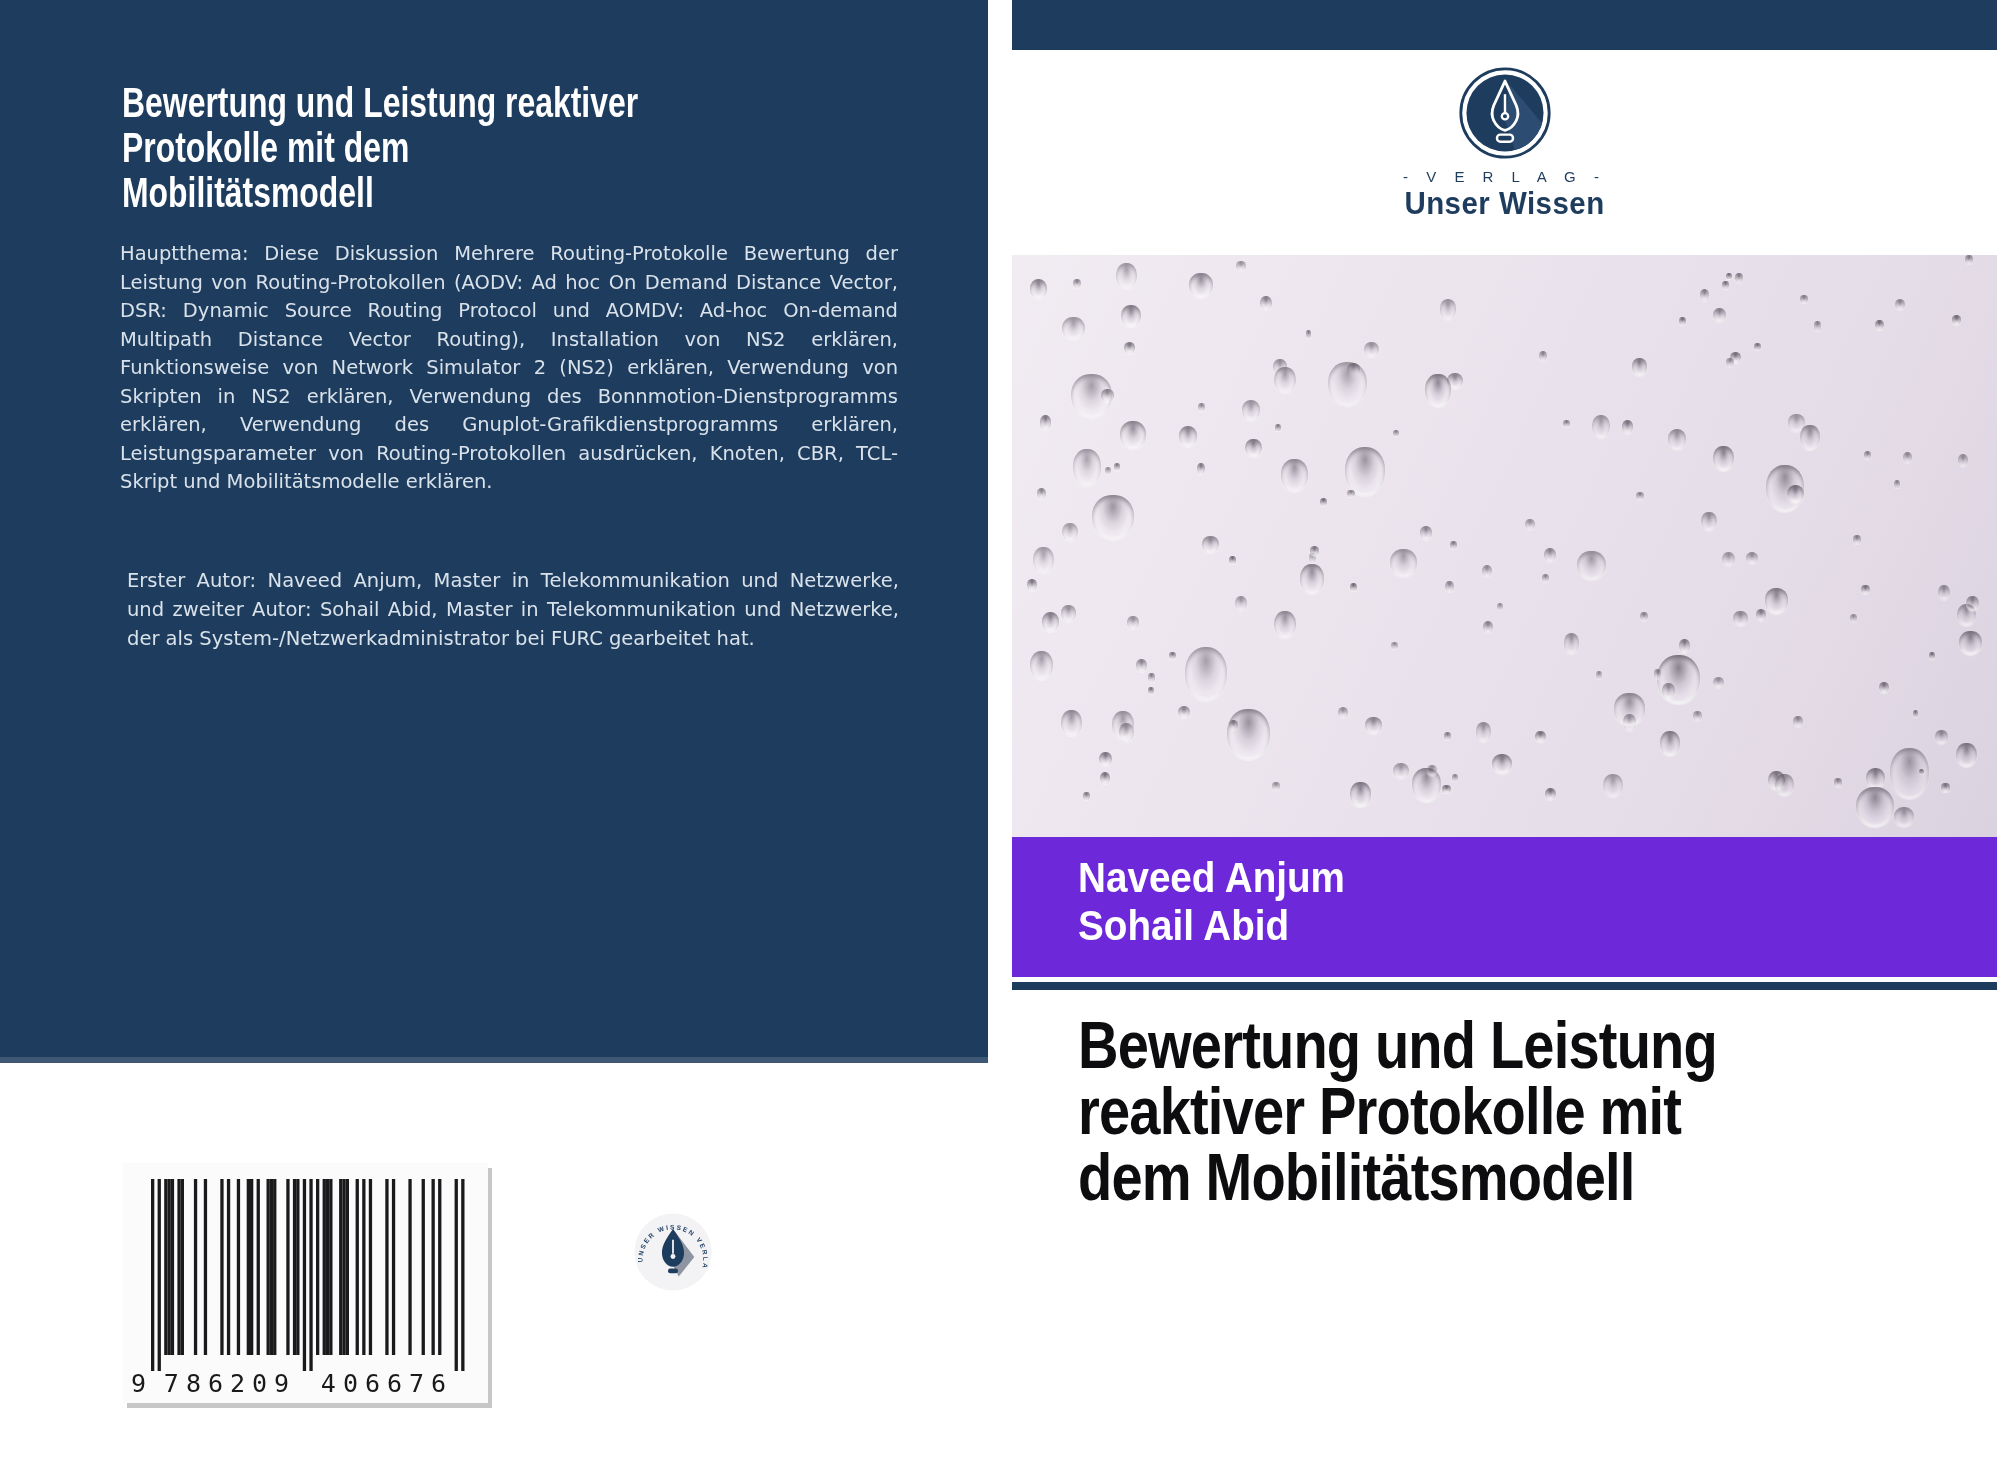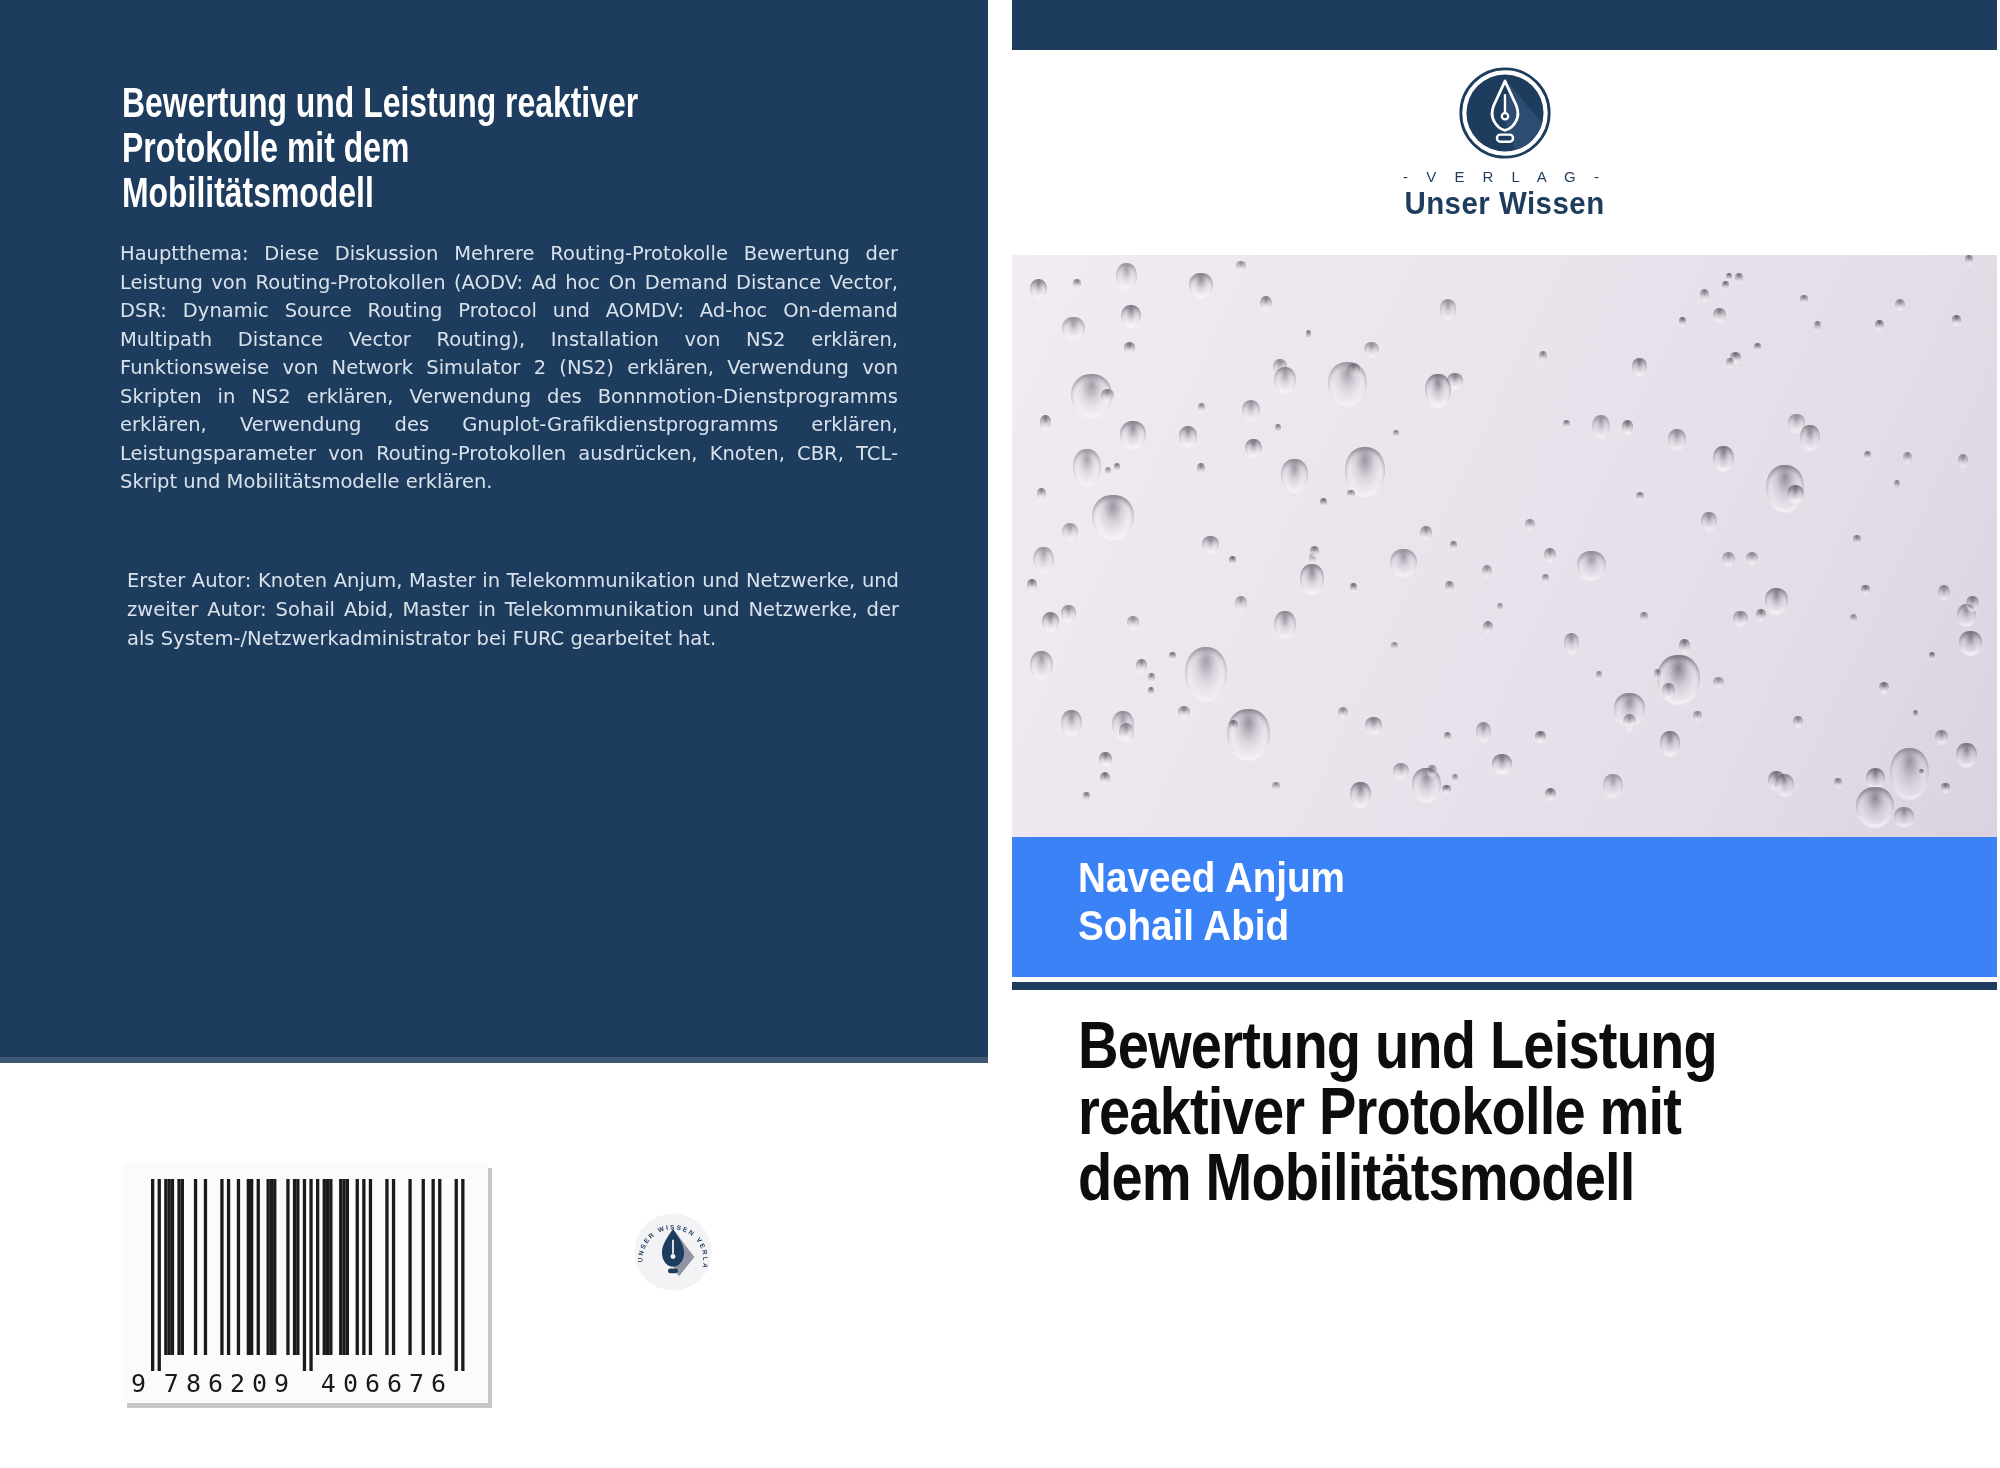--- a/index.html
+++ b/index.html
@@ -41,21 +41,21 @@
 
   
   .rain{position:absolute;left:0;top:255px;width:100%;height:582px;overflow:hidden;
         background:linear-gradient(115deg,#f1ebf2 0%,#ebe4ed 40%,#e4dce7 75%,#dbd2e0 100%);}
   .drop{position:absolute;border-radius:46% 46% 50% 50%;
         background:radial-gradient(ellipse at 50% 26%,rgba(62,56,70,.55) 0%,rgba(120,112,126,.20) 34%,
                    rgba(242,238,244,.08) 56%,rgba(255,255,255,.40) 80%,rgba(205,197,210,.28) 100%);
         box-shadow:inset 0 3px 4px rgba(52,46,60,.55),inset 0 -2px 3px rgba(255,255,255,.9),0 1px 1px rgba(255,255,255,.5);}
 
   
-  .author-band{position:absolute;left:0;top:837px;width:100%;height:140px;background:#3b82f6;}
+  .author-band{position:absolute;left:0;top:837px;width:100%;height:140px;background:#6d28d9;}
   .author-name{position:absolute;left:66px;color:#ffffff;font-family:"Liberation Sans",sans-serif;
                font-weight:bold;font-size:42px;line-height:48px;white-space:nowrap;
                transform:scaleX(.92);transform-origin:left top;}
   .author-name.first{top:17px;}
   .author-name.second{top:65px;}
 
   .front-rule{position:absolute;left:0;top:982px;width:100%;height:8px;background:#1e3c5e;}
 
   .front-title{position:absolute;left:66px;top:1012px;margin:0;color:#0d0d0f;
                font-family:"Liberation Sans",sans-serif;font-weight:bold;
@@ -65,21 +65,21 @@
 </head>
 <body>
 
 <div class="spread">
 
   <section class="page-back">
     <h1 class="back-title">Bewertung und Leistung reaktiver
 Protokolle mit dem
 Mobilitätsmodell</h1>
     <p class="back-summary">Hauptthema: Diese Diskussion Mehrere Routing-Protokolle Bewertung der Leistung von Routing-Protokollen (AODV: Ad hoc On Demand Distance Vector, DSR: Dynamic Source Routing Protocol und AOMDV: Ad-hoc On-demand Multipath Distance Vector Routing), Installation von NS2 erklären, Funktionsweise von Network Simulator 2 (NS2) erklären, Verwendung von Skripten in NS2 erklären, Verwendung des Bonnmotion-Dienstprogramms erklären, Verwendung des Gnuplot-Grafikdienstprogramms erklären, Leistungsparameter von Routing-Protokollen ausdrücken, Knoten, CBR, TCL-Skript und Mobilitätsmodelle erklären.</p>
-    <p class="back-note">Erster Autor: Knoten Anjum, Master in Telekommunikation und Netzwerke, und zweiter Autor: Sohail Abid, Master in Telekommunikation und Netzwerke, der als System-/Netzwerkadministrator bei FURC gearbeitet hat.</p>
+    <p class="back-note">Erster Autor: Naveed Anjum, Master in Telekommunikation und Netzwerke, und zweiter Autor: Sohail Abid, Master in Telekommunikation und Netzwerke, der als System-/Netzwerkadministrator bei FURC gearbeitet hat.</p>
 
     <div class="barcode-box">
       <svg id="barcode-svg" viewBox="0 0 365 240">
         <g id="bars" fill="#1a1a1c">
             <rect x="28.0" y="16" width="3.3" height="192"></rect>
             <rect x="34.6" y="16" width="3.3" height="192"></rect>
             <rect x="41.2" y="16" width="3.3" height="176"></rect>
             <rect x="44.5" y="16" width="3.3" height="176"></rect>
             <rect x="47.8" y="16" width="3.3" height="176"></rect>
             <rect x="54.4" y="16" width="3.3" height="176"></rect>

